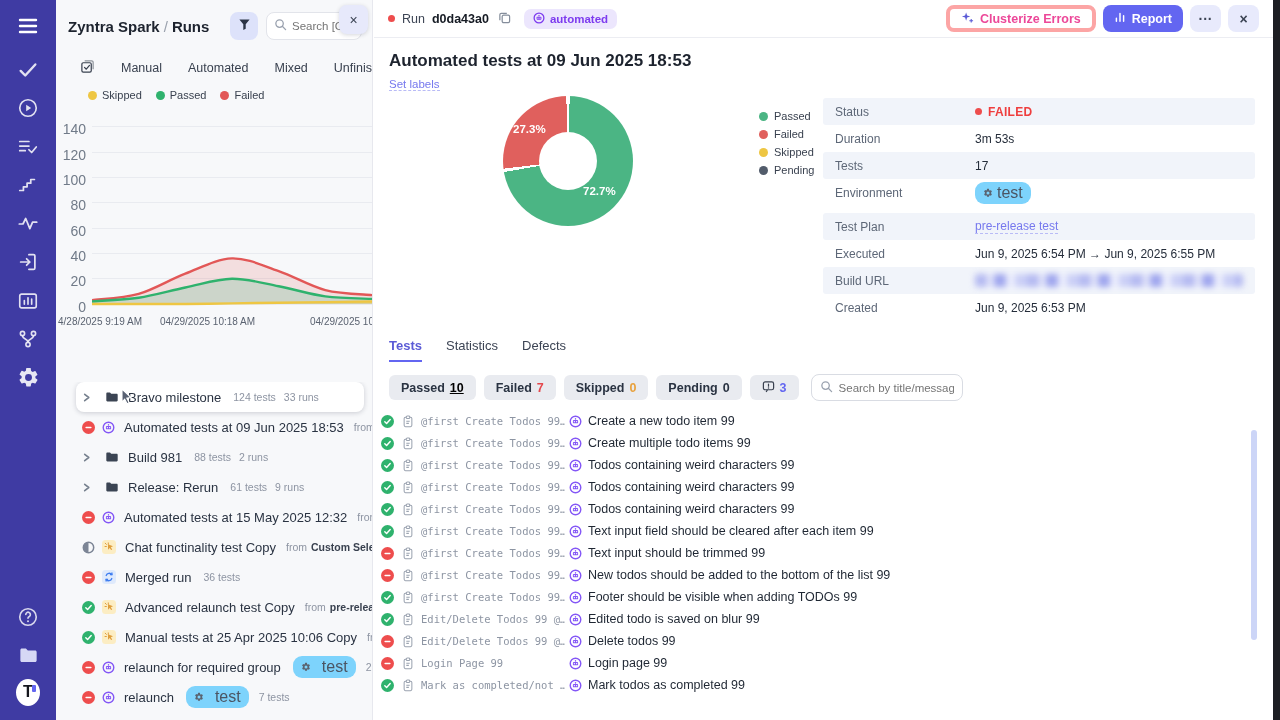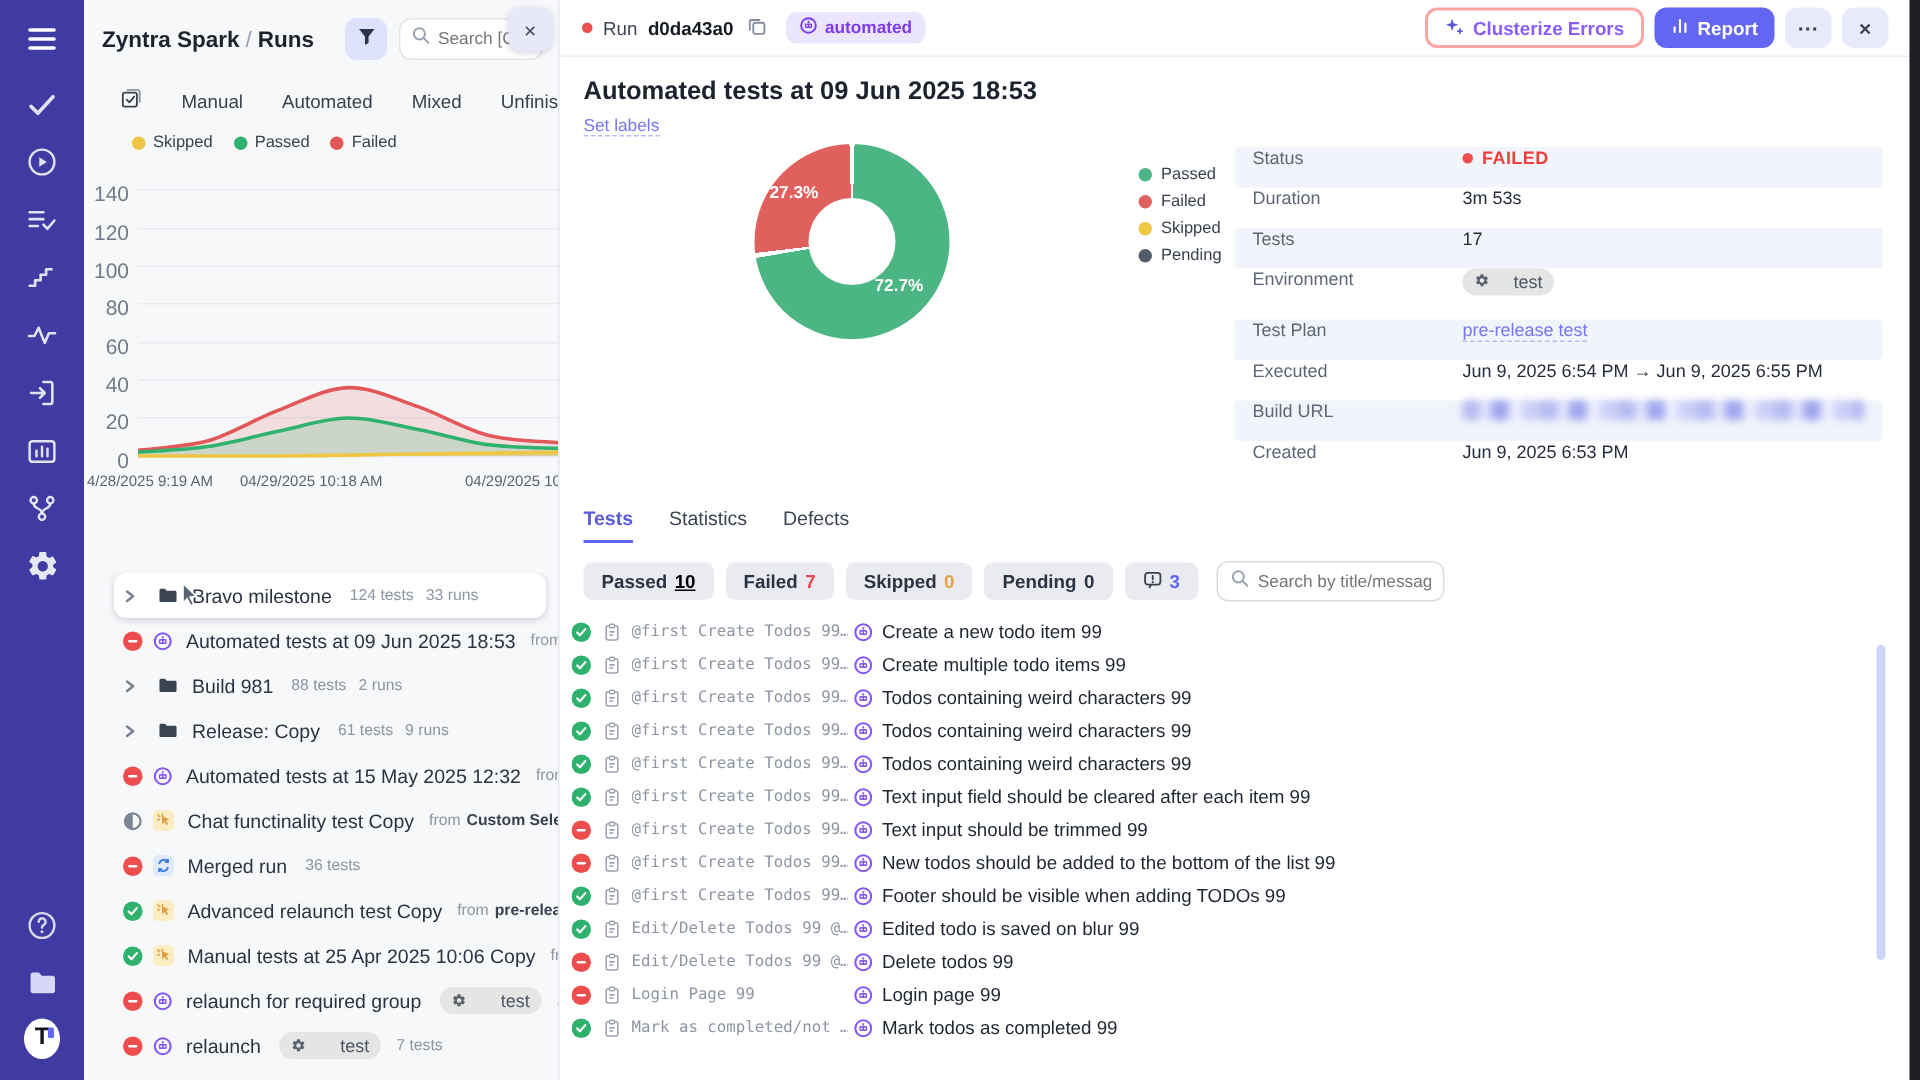--- a/index.html
+++ b/index.html
@@ -49,51 +49,51 @@
   .run-row .ttl{margin:0 2px 0 2px;color:#2a3342}
   .run-row .meta{margin-left:10px;font-size:10.5px;color:#8d94a2}
   .run-row .meta + .meta{margin-left:8px}
   .run-row .fromw{margin-left:8px;font-size:10.5px;color:#8d94a2}
   .run-row .fromt{margin-left:4px;font-size:10.5px;font-weight:700;color:#39414f}
   .run-row [data-icon]{display:inline-flex;margin-right:7px;flex:none}
   .st{width:13px;height:13px;border-radius:50%;display:inline-flex;align-items:center;justify-content:center;
       margin-right:7px;flex:none}
   .st-pass{background:#2fb26d}.st-fail{background:#ee4d4d}
   .st-part{background:transparent}
-  .env-pill{display:inline-flex;align-items:center;gap:16px;background:#e5e5e5;border-radius:9px;
-            padding:2px 8px;font-size:12px;color:#4b5563;margin-left:10px}
+  .env-pill{display:inline-flex;align-items:center;gap:4px;background:#7dd3fc;border-radius:9px;
+            padding:2px 8px;font-size:16px;color:#4b5563;margin-left:10px}
   .cursor-ovl{position:absolute;left:64px;top:388px;z-index:9;pointer-events:none}
   
   .main{position:absolute;left:374px;top:0;width:899px;height:720px;background:#fff}
   .topbar{height:38px;border-bottom:1px solid #ecedf2;display:flex;align-items:center;padding:0 14px;gap:7px}
   .dot-red{width:7px;height:7px;border-radius:50%;background:#ee4d4d;flex:none}
   .run-label{font-size:12.5px;color:#3c4454}
   .run-id{font-size:12.5px;font-weight:700;color:#151a23}
   .copy-btn{background:none;border:none;display:flex;cursor:pointer;padding:2px}
   .badge{display:inline-flex;align-items:center;gap:5px;background:#ece6fd;color:#7d3bef;font-size:11.5px;
          font-weight:600;padding:3px 9px;border-radius:7px;margin-left:4px}
   .grow{flex:1}
   .btn{height:27px;border-radius:8px;font-size:12.5px;font-weight:600;display:inline-flex;align-items:center;
        gap:6px;padding:0 11px;cursor:pointer;font-family:inherit}
-  .btn-outline{border:2px solid #fca5a5;background:#fff;color:#8b5cf6}
+  .btn-outline{border:4px solid #fca5a5;background:#fff;color:#ec4899}
   .btn-primary{border:none;background:#6366f1;color:#fff}
   .btn-ghost{border:none;background:#e8eafc;color:#3c4454;width:31px;justify-content:center;padding:0;font-size:14px}
   .mp-body{padding:13px 18px 0 15px;position:relative}
   .mp-title{font-size:17px;font-weight:700;color:#1d232e}
   .set-labels{display:inline-block;margin-top:7px;font-size:11.5px;color:#7678ee;
               border-bottom:1px dashed #b9bbf6;cursor:pointer}
   .summary{display:flex;align-items:flex-start;margin-top:4px}
   .donut{width:130px;height:130px;border-radius:50%;margin-left:114px;position:relative;flex:none}
   .donut::after{content:"";position:absolute;inset:36px;background:#fff;border-radius:50%}
   .pct{position:absolute;color:#fff;font-size:11.5px;font-weight:700;z-index:2}
   .pct-fail{left:10px;top:27px}.pct-pass{left:80px;top:89px}
   .d-legend{margin-left:126px;margin-top:14px;flex:none}
   .d-legend .li{display:flex;align-items:center;gap:6px;font-size:11px;color:#39414f;margin-bottom:6px}
   .info-table{margin-left:auto;width:432px;margin-top:2px;font-size:12px}
-  .it-row{display:flex;align-items:flex-start;height:27px;padding:0 12px;border-radius:3px}
+  .it-row{display:flex;align-items:center;height:27px;padding:0 12px;border-radius:3px}
   .it-row.alt{background:#f1f4fa}
   .it-row.gap{margin-top:7px}
   .it-label{width:140px;color:#5d6777;flex:none}
   .it-value{color:#252d3a}
   .failed-val{display:flex;align-items:center;gap:6px;font-weight:700;letter-spacing:.3px}
   .plan-link{color:#7678ee;border-bottom:1px dashed #b9bbf6;cursor:pointer}
   .blurbar{width:300px;height:13px;border-radius:2px;filter:blur(3px);opacity:.85;
     background:repeating-linear-gradient(90deg,#aab0f0 0 12px,#e3e5fb 12px 19px,#8f97ec 19px 31px,#eceefe 31px 40px,#c3c8f6 40px 52px)}
   .mp-tabs{display:flex;gap:24px;margin-top:17px;font-size:13px}
   .mp-tab{color:#3c4454;padding-bottom:7px;cursor:pointer}
@@ -326,21 +326,21 @@
         <span data-icon="chev">
             <svg viewBox="0 0 10 10" width="9" height="9" fill="none" stroke="#76808e" stroke-width="1.8" stroke-linecap="round" stroke-linejoin="round" style="margin-right:7px">
               <path d="M3 1.5 7.5 5 3 8.5"></path>
             </svg>
           </span>
         <span data-icon="folder">
             <svg viewBox="0 0 16 16" width="14" height="14" fill="#3b4453">
               <path d="M1.5 4c0-.7.5-1.2 1.2-1.2h3l1.4 1.5h6.2c.7 0 1.2.5 1.2 1.2v6.3c0 .7-.5 1.2-1.2 1.2H2.7c-.7 0-1.2-.5-1.2-1.2z"></path>
             </svg>
           </span>
-        <span class="ttl">Release: Copy</span>
+        <span class="ttl">Release: Rerun</span>
         <span class="meta">61 tests</span>
         <span class="meta">9 runs</span>
       </div>
       <div class="run-row">
         <span class="st st-fail" data-icon="minus">
             <svg viewBox="0 0 10 10" width="9" height="9">
               <path d="M2.4 5h5.2" stroke="#fff" stroke-width="1.7" stroke-linecap="round"></path>
             </svg>
           </span>
         <span data-icon="robot">

